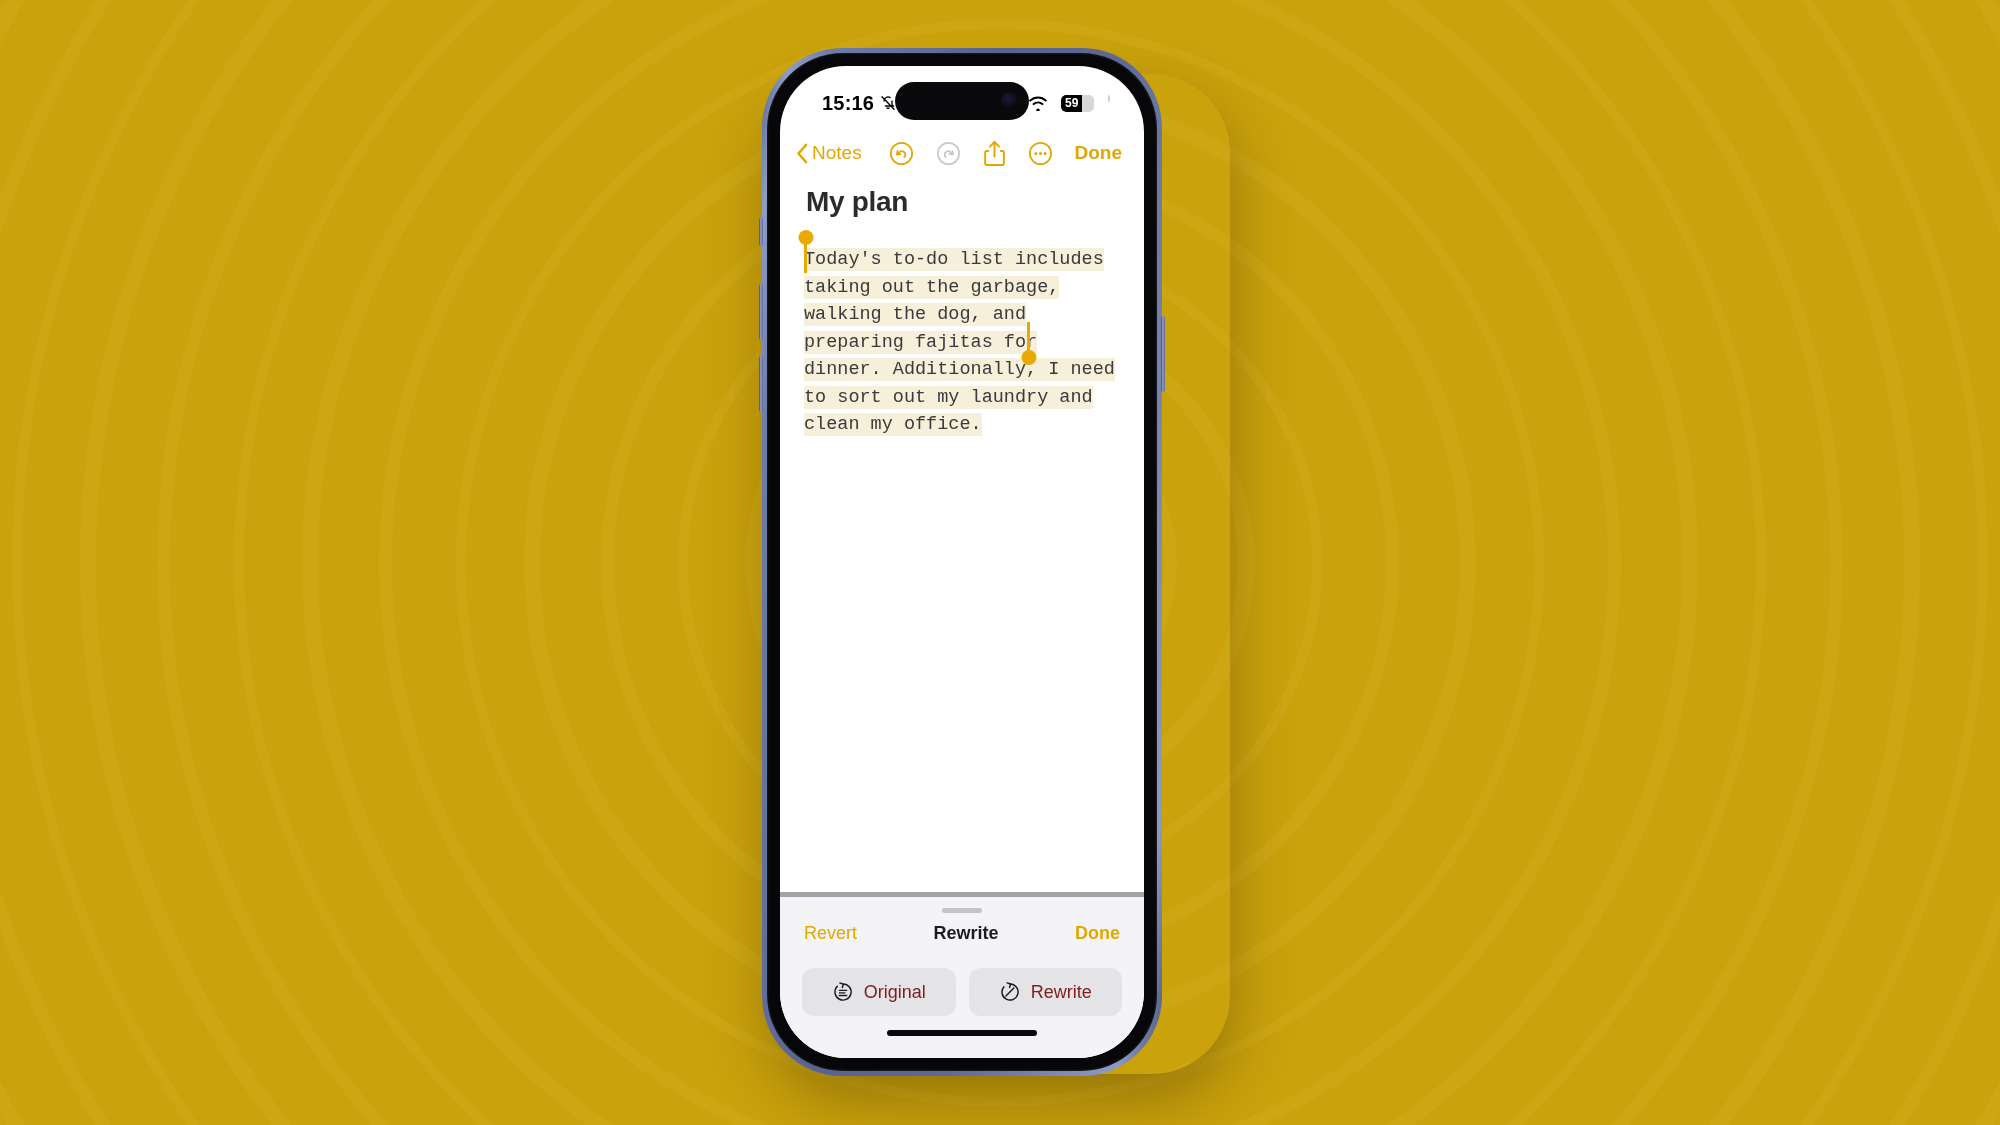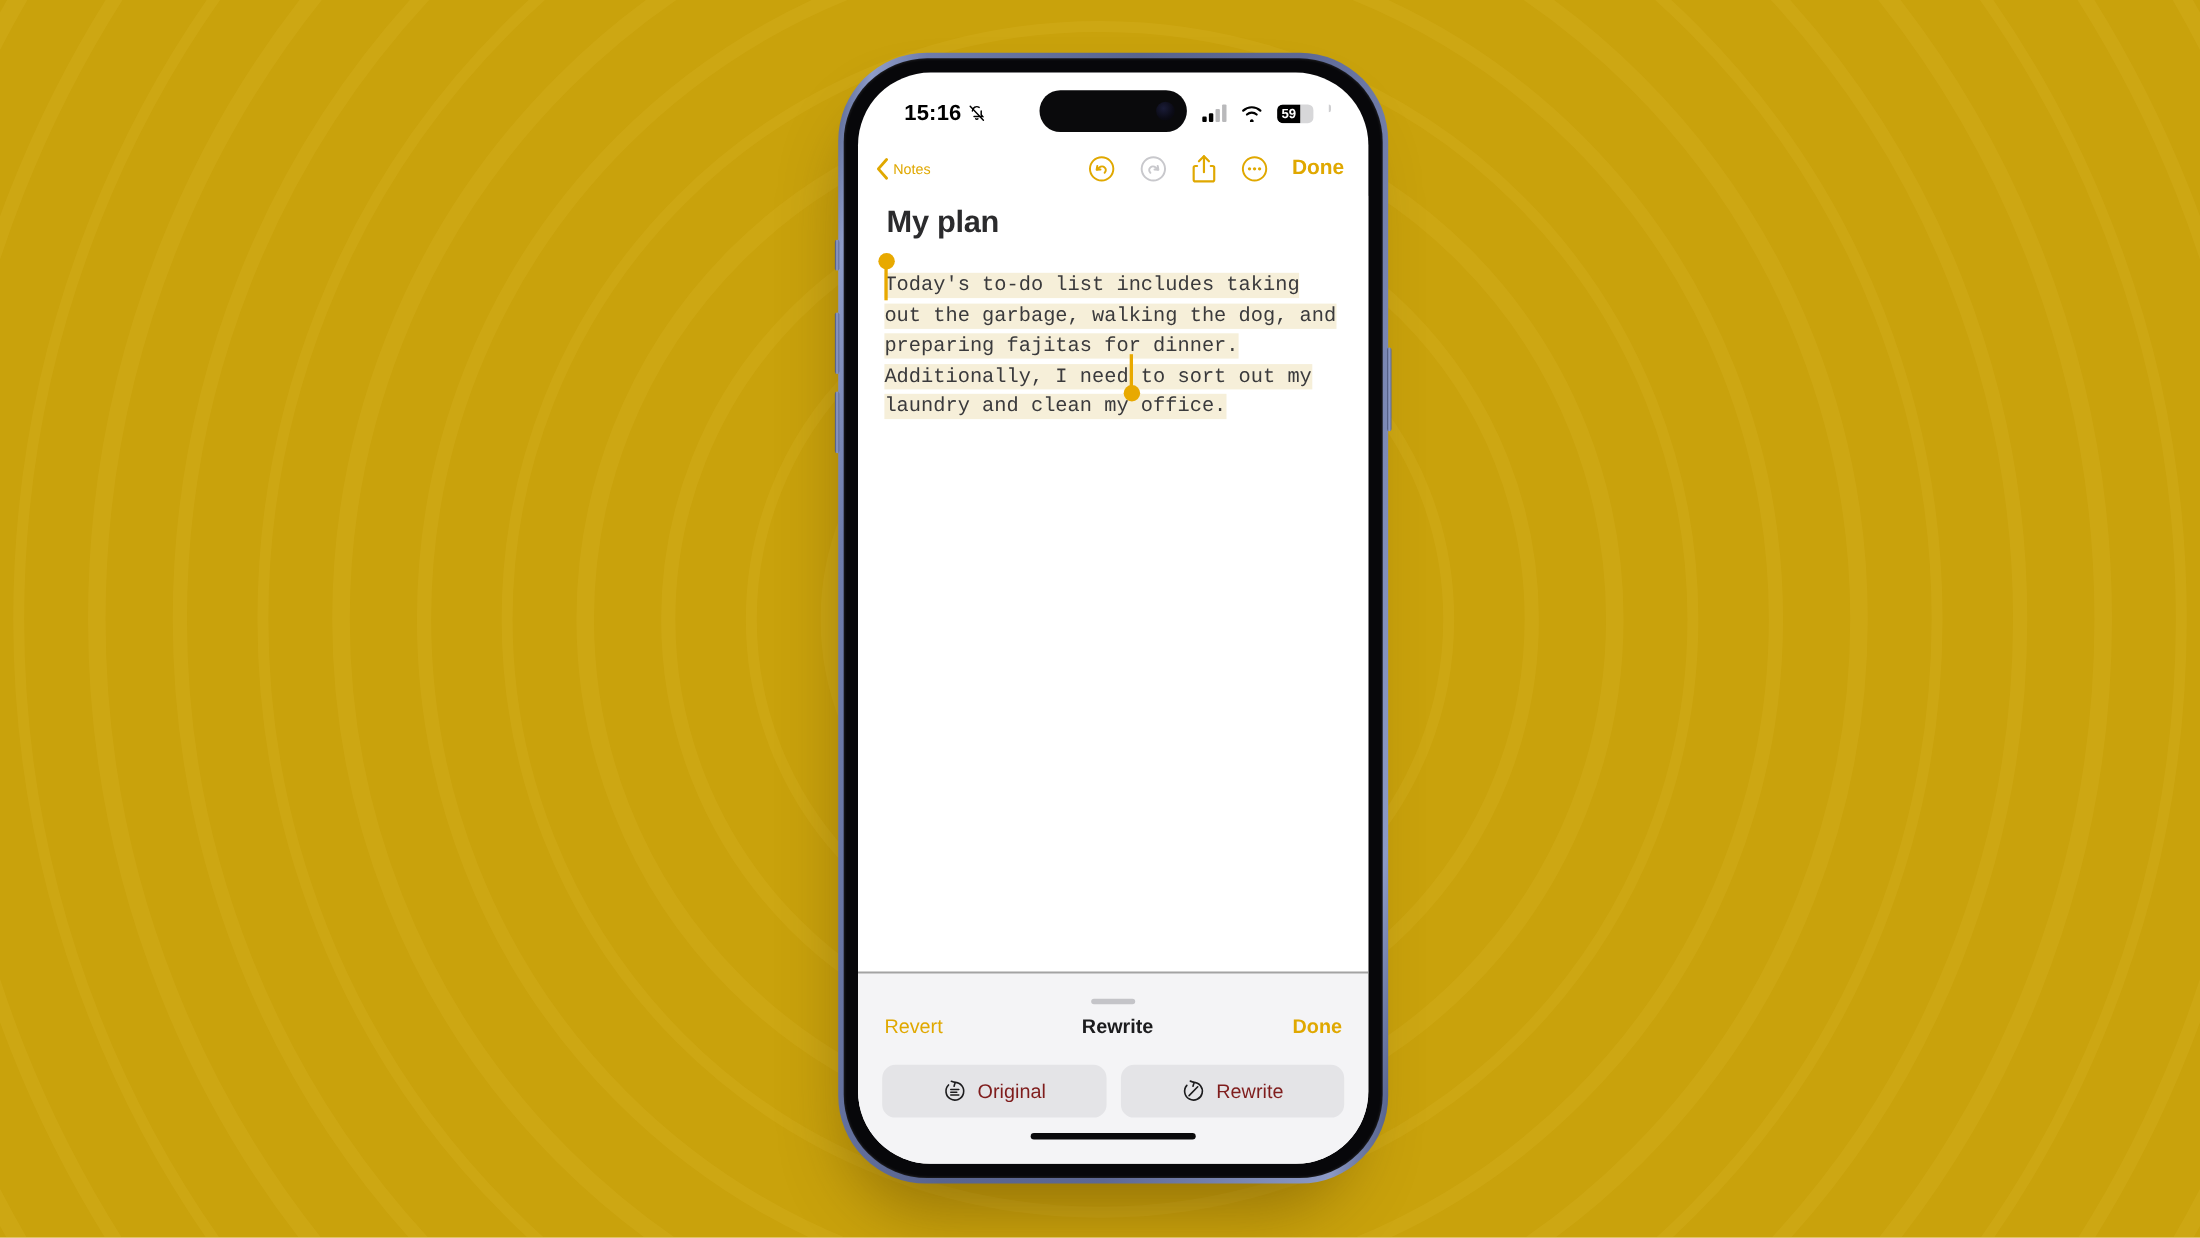--- a/index.html
+++ b/index.html
@@ -33,21 +33,21 @@
     transform: translate(-50%, -50%);
     left: 50%;
     top: 50%;
   }
 
   
   #phone-wrap {
     position: absolute;
     left: 762px;
     top: 48px;
-    width: 500px;
+    width: 400px;
     height: 1028px;
   }
 
   #phone-shadow {
     position: absolute;
     left: 8px;
     top: 26px;
     width: 460px;
     height: 1000px;
     border-radius: 78px;
@@ -210,21 +210,21 @@
     display: flex;
     align-items: center;
     padding: 0 22px 0 16px;
     box-sizing: border-box;
   }
   #nav-back {
     display: flex;
     align-items: center;
     gap: 3px;
     color: #E0A800;
-    font-size: 13px;
+    font-size: 19px;
     cursor: pointer;
   }
   #nav-tools {
     margin-left: auto;
     display: flex;
     align-items: center;
     gap: 22px;
   }
   .tool-icon { cursor: pointer; display: block; }
   #nav-done {
@@ -282,22 +282,22 @@
     transform: translateX(-50%);
   }
   #sel-start { left: 0px; top: -3px; height: 30px; }
   #sel-start .knob { top: -13px; }
   #sel-end { left: 223px; top: 76px; height: 30px; }
   #sel-end .knob { bottom: -13px; }
 
   
   #sheet {
     background: #F4F4F6;
-    border-top: 2px solid #a3a3a3;
-    padding: 16px 0 12px 0;
+    border-top: 5px solid #a3a3a3;
+    padding: 4px 0 12px 0;
   }
   #grabber {
     width: 40px;
     height: 5px;
     border-radius: 3px;
     background: #C4C4C8;
     margin: 7px auto 0 auto;
     cursor: grab;
   }
   #sheet-header {

